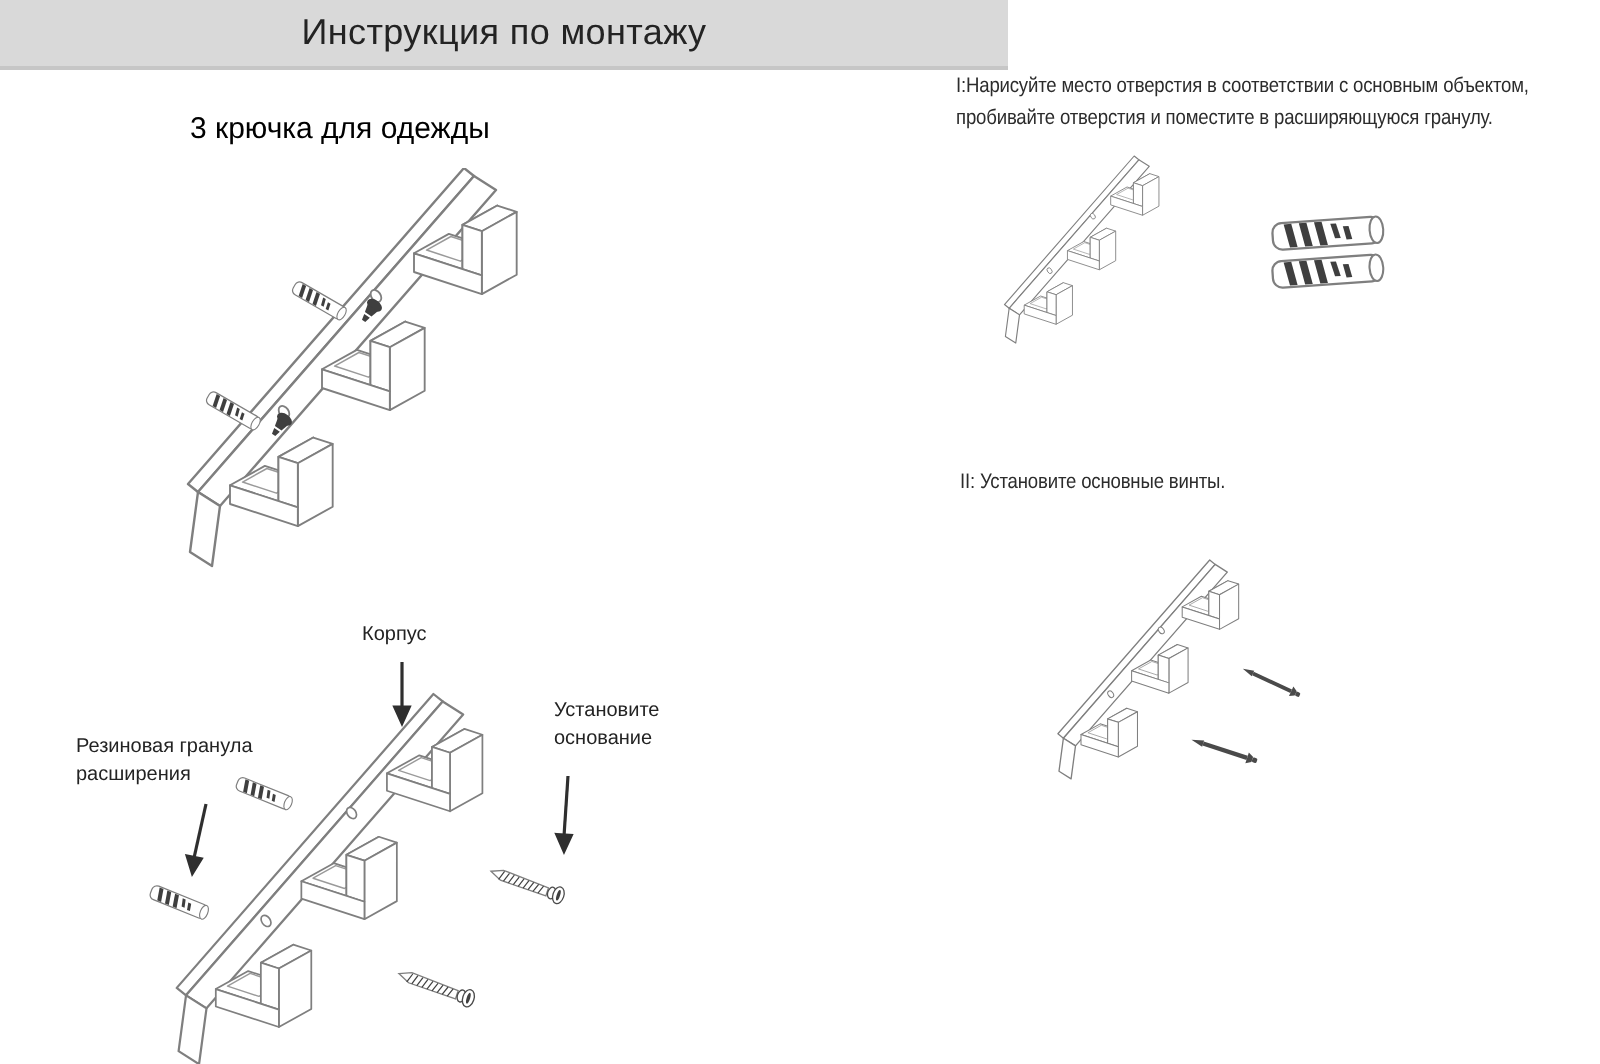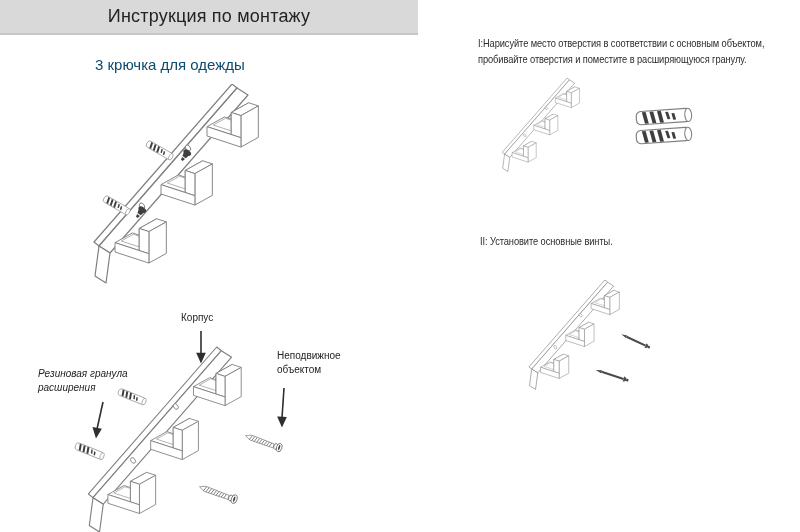--- a/index.html
+++ b/index.html
@@ -2,35 +2,35 @@
 <html><head>
 <meta charset="utf-8">
 <style>
   html,body{margin:0;padding:0;}
   body{
     width:800px;height:532px;position:relative;background:#ffffff;
     font-family:"Liberation Sans", sans-serif;color:#2a2a2a;overflow:hidden;
   }
   .abs{position:absolute;}
   #header-bar{
-    left:0;top:0;width:418px;height:33px;background:#d9d9d9;
+    left:0;top:0;width:504px;height:33px;background:#d9d9d9;
     border-bottom:2px solid #c6c6c6;display:flex;align-items:center;justify-content:center;
   }
   #page-title{font-size:18px;letter-spacing:0.2px;color:#232323;}
-  #product-subtitle{left:95px;top:56px;font-size:15px;color:#0c4a6e;}
+  #product-subtitle{left:95px;top:56px;font-size:15px;color:#000000;}
   .step-text{
     font-size:10.5px;line-height:16px;color:#2c2c2c;
     letter-spacing:-0.1px;transform:scaleX(0.885);transform-origin:left top;
   }
   #step1-text{left:478px;top:35px;width:362px;}
   #step2-text{left:480px;top:233px;width:362px;}
   .part-label{font-size:10px;line-height:13.5px;color:#232323;}
   #korpus-label{left:181px;top:311px;}
   #fixed-base-label{left:277px;top:349px;width:88px;}
-  #granule-label{left:38px;top:367px;width:122px;font-style:italic;}
+  #granule-label{left:38px;top:367px;width:122px;}
   svg{display:block;}
 </style>
 </head>
 <body>
 
 <svg width="0" height="0" style="position:absolute" aria-hidden="true">
   <defs>
 
     <g id="hook" stroke="#7f7f7f" stroke-width="1.1" fill="#ffffff" stroke-linejoin="round">
       <polygon points="0,-11 28.5,-1.7 49,-13.1 20.5,-22.4"></polygon>
@@ -152,21 +152,21 @@
         <polygon points="253.4,112.3 260.6,112.7 257,120.5"></polygon>
     </g>
     <g>
       <line x1="78" y1="97" x2="72" y2="124"></line>
         <polygon points="68.6,123 75.6,124.4 71.2,131.6"></polygon>
     </g>
   </g>
 </svg>
 
 <div id="korpus-label" class="abs part-label">Корпус</div>
-<div id="fixed-base-label" class="abs part-label">Неподвижное объектом</div>
+<div id="fixed-base-label" class="abs part-label">Установите основание</div>
 <div id="granule-label" class="abs part-label">Резиновая гранула расширения</div>
 
 <div id="step1-text" class="abs step-text">I:Нарисуйте место отверстия в соответствии с основным объектом, пробивайте отверстия и поместите в расширяющуюся гранулу.</div>
 
 <svg class="abs" style="left:480px;top:76px" width="235" height="125" viewBox="0 0 235 125">
   <g transform="translate(18,2) scale(0.47)">
       <use href="#rail"></use>
     </g>
   <g transform="translate(155,34) rotate(-4) scale(0.95)">
       <use href="#dowel"></use>

